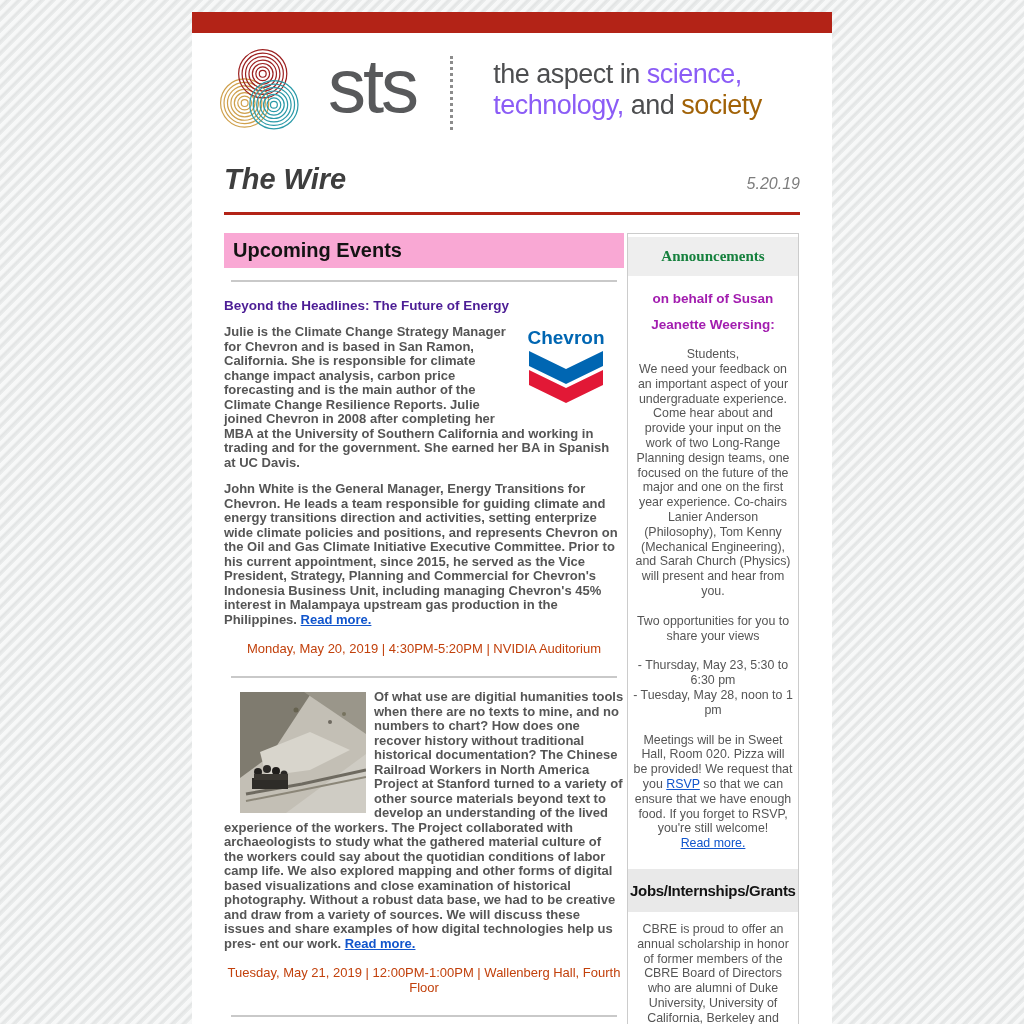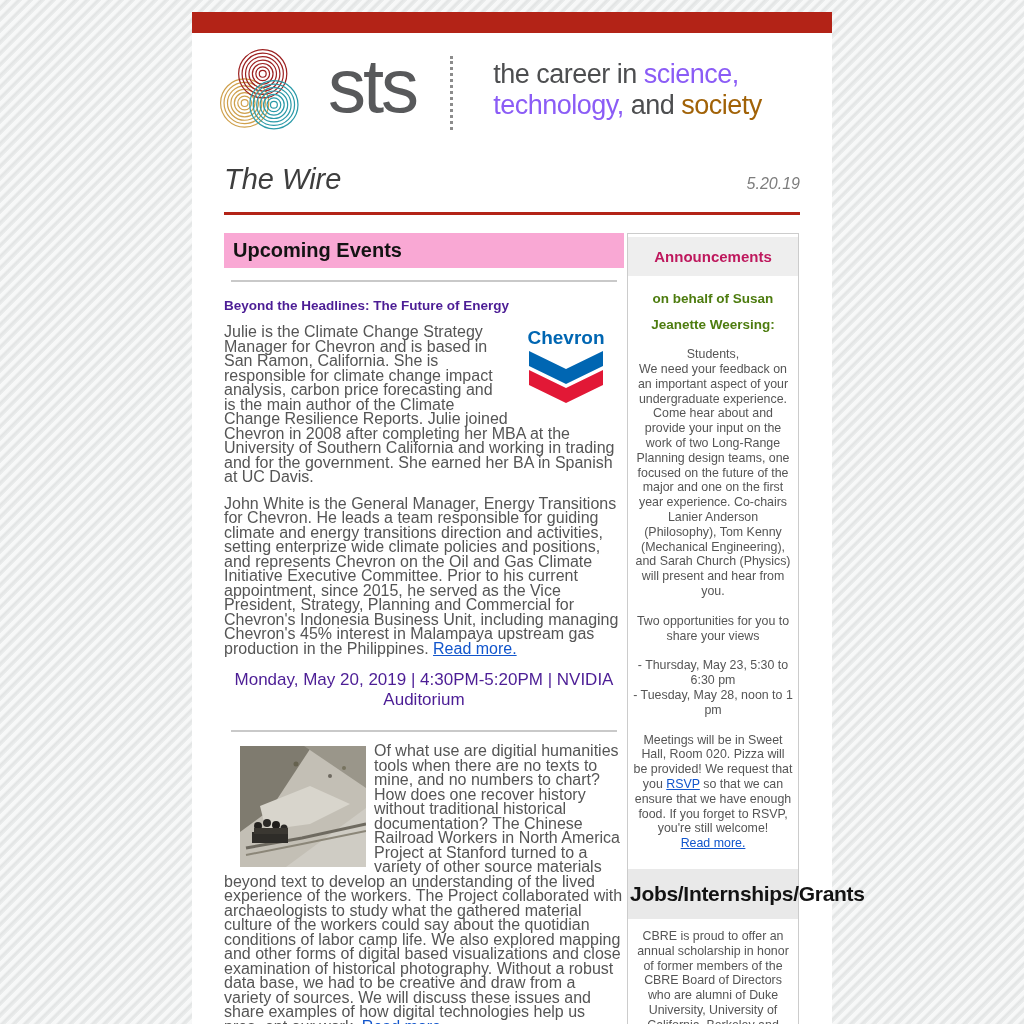--- a/index.html
+++ b/index.html
@@ -17,48 +17,48 @@
   .sts-logo { flex: 0 0 auto; }
   .wordmark { font-size: 76px; letter-spacing: -3px; color: #58595b; margin: -10px 0 6px 24px; font-weight: 400; }
   .dots { border-left: 3px dotted #8c8c8c; height: 74px; margin: 0 0 0 34px; }
   .tagline { margin: -2px 0 4px 40px; font-size: 27px; line-height: 1.16; color: #4d4e50; letter-spacing: -0.5px; }
   .tg-science { color: #8b5cf6; }
   .tg-tech { color: #8b5cf6; }
   .tg-society { color: #a16207; }
 
   
   .masthead { display: flex; justify-content: space-between; align-items: baseline; padding: 16px 32px 0; }
-  .nl-title { font-size: 29px; font-weight: normal; font-style: italic; color: #3e3e3e; }
+  .nl-title { font-size: 29px; font-weight: bold; font-style: italic; color: #3e3e3e; }
   .nl-date { font-size: 16px; font-style: italic; color: #7d7d7d; }
   .red-hr { height: 3px; background: #b32317; margin: 16px 32px 0; }
 
   
   .columns { display: flex; padding: 18px 33px 0 32px; gap: 3px; align-items: flex-start; }
   .col-left { width: 400px; flex: 0 0 400px; }
   .col-right { width: 172px; flex: 0 0 172px; box-sizing: border-box; border: 1px solid #cccccc; border-bottom: 0; padding: 3px 0 6px; }
 
   .sec-head { background: #f9a8d4; font-size: 20px; font-weight: bold; color: #131313; padding: 6px 9px; }
   .grey-hr { height: 2px; background: #c9c9c9; margin: 12px 7px; }
 
   .event { overflow: visible; }
   .event-title { color: #4c1d95; font-weight: bold; font-size: 13.5px; line-height: 1.35; margin: 15px 0 10px; max-width: 330px; }
-  .event p { font-size: 16px; color: #555555; line-height: 14.5px; margin: 0 0 12px; }
-  .when { text-align: center; color: #4c1d95; font-size: 17px; margin: 14px 0 20px; }
+  .event p { font-size: 13px; color: #555555; line-height: 14.5px; margin: 0 0 12px; font-weight: bold; }
+  .when { text-align: center; color: #c2410c; font-size: 13px; margin: 14px 0 20px; }
   a { color: #1155cc; text-decoration: underline; cursor: pointer; }
 
   .chevron-box { float: right; width: 88px; margin: 2px 14px 8px 14px; }
   .cesta-photo { float: left; width: 126px; height: 121px; margin: 2px 8px 6px 16px; }
   .cesta-photo svg, .bigdata-photo svg, .chevron-box svg { display: block; }
   .cesta-title { max-width: 100%; }
 
   
-  .rc-head { background: #eeeeee; text-align: center; font-size: 15px; font-weight: bold; color: #be185d; padding: 11px 4px; }
-  .rc-sub { color: #4d7c0f; font-weight: bold; font-size: 13.5px; text-align: center; line-height: 1.9; margin: 10px 8px 10px; }
+  .rc-head { background: #eeeeee; text-align: center; font-size: 15px; font-weight: bold; color: #15803d; padding: 11px 4px; font-family: Liberation Serif, serif; }
+  .rc-sub { color: #a21caf; font-weight: bold; font-size: 13.5px; text-align: center; line-height: 1.9; margin: 10px 8px 10px; }
   .col-right p { font-size: 12.4px; color: #555555; text-align: center; line-height: 14.8px; margin: 0 5px 15px; }
-  .jobs-head { background: #e9e9e9; font-weight: bold; font-size: 21px; color: #131313; padding: 13px 2px; margin: 18px 0 10px; letter-spacing: -0.3px; }
+  .jobs-head { background: #e9e9e9; font-weight: bold; font-size: 15px; color: #131313; padding: 13px 2px; margin: 18px 0 10px; letter-spacing: -0.3px; }
   .rc-readmore { text-align: center; }
 </style>
 </head>
 <body>
 
 <div class="redbar"></div>
 
 <div class="page">
 
   <div class="brand-row">
@@ -89,21 +89,21 @@
           <circle cx="65" cy="68" r="16"></circle>
             <circle cx="65" cy="68" r="20"></circle>
             <circle cx="65" cy="68" r="24"></circle>
             <circle cx="65" cy="68" r="28"></circle>
         </g>
       </svg>
     </div>
     <div class="wordmark">sts</div>
     <div class="dots"></div>
     <div class="tagline">
-      <span>the career in</span>
+      <span>the aspect in</span>
       <span class="tg-science">science,</span><br>
       <span class="tg-tech">technology,</span>
       <span>and</span>
       <span class="tg-society">society</span>
     </div>
   </div>
 
   <div class="masthead">
     <div class="nl-title">The Wire</div>
     <div class="nl-date">5.20.19</div>

